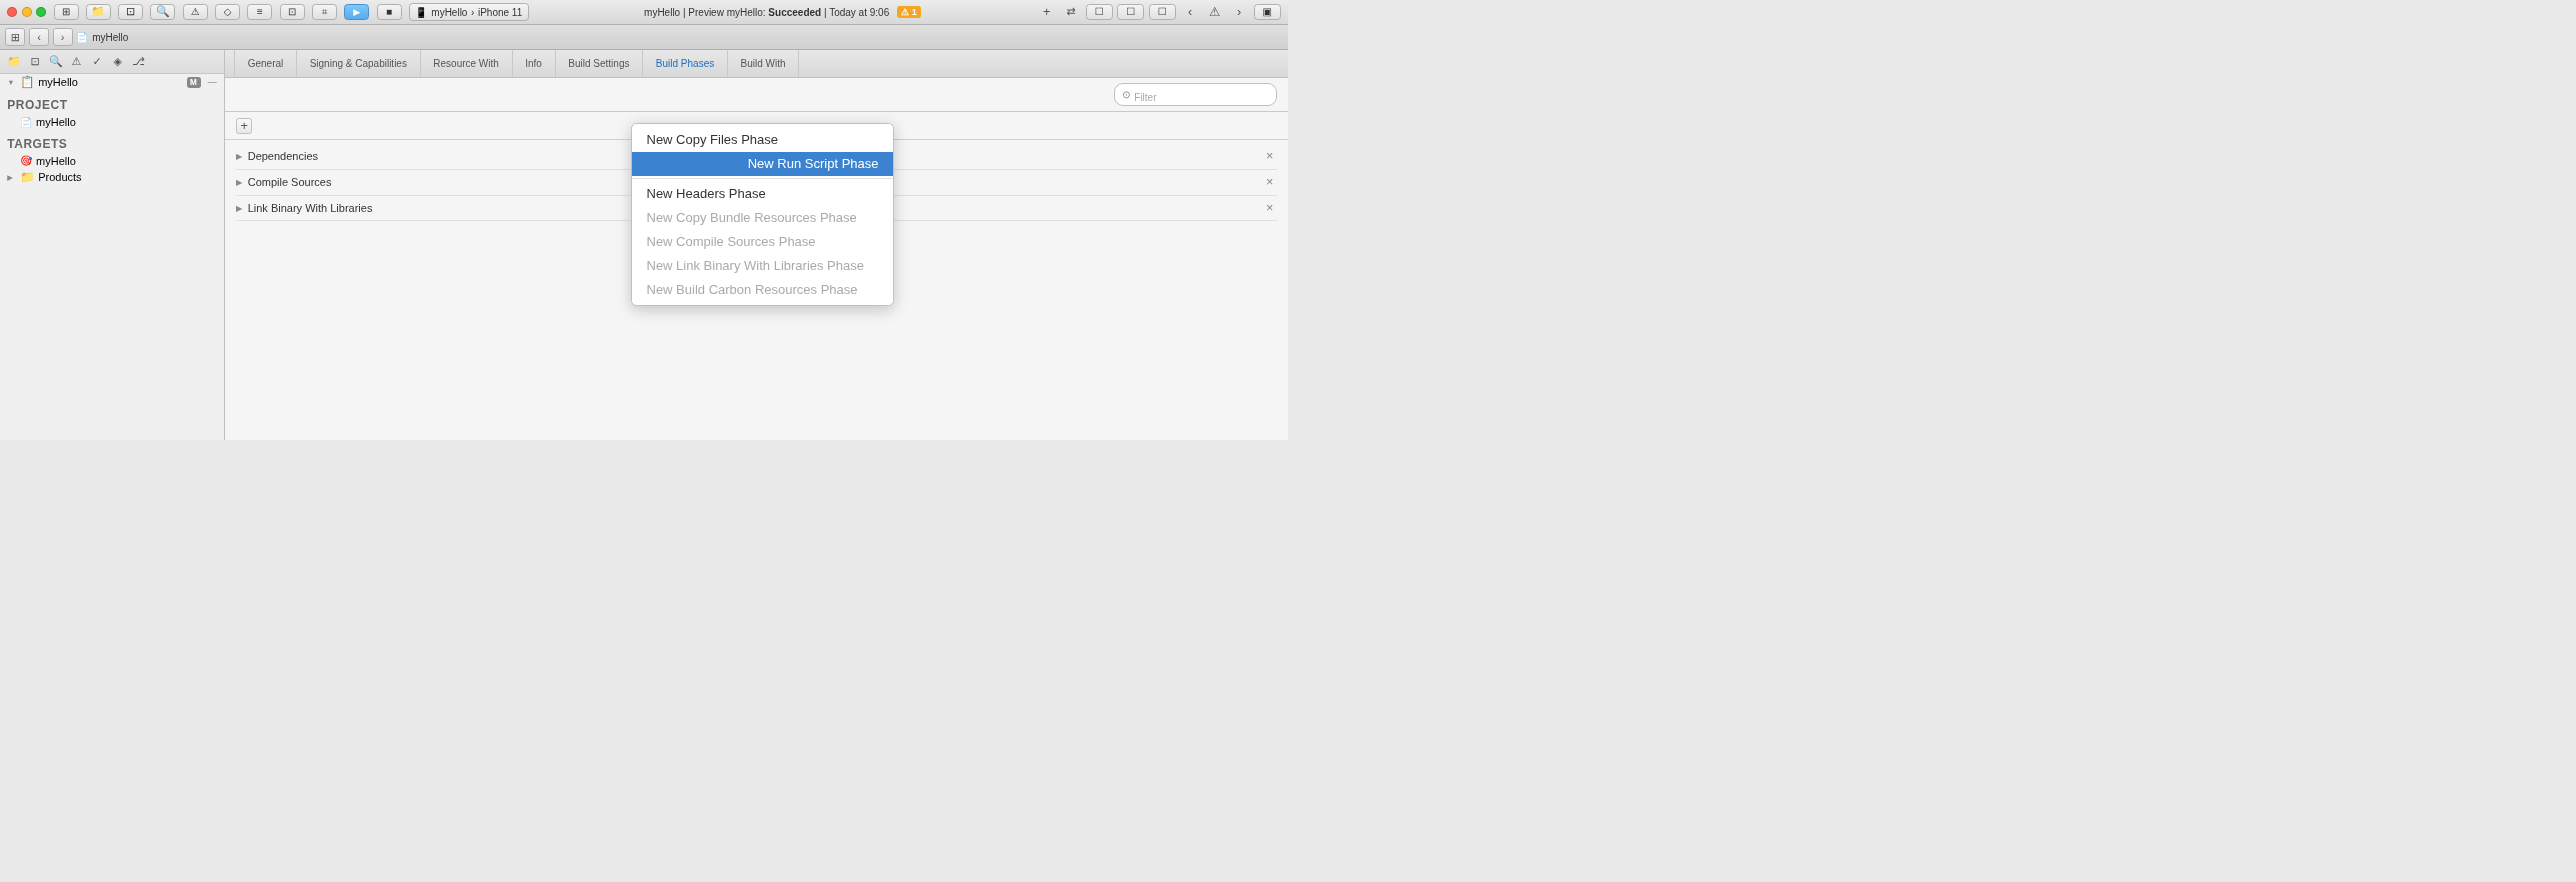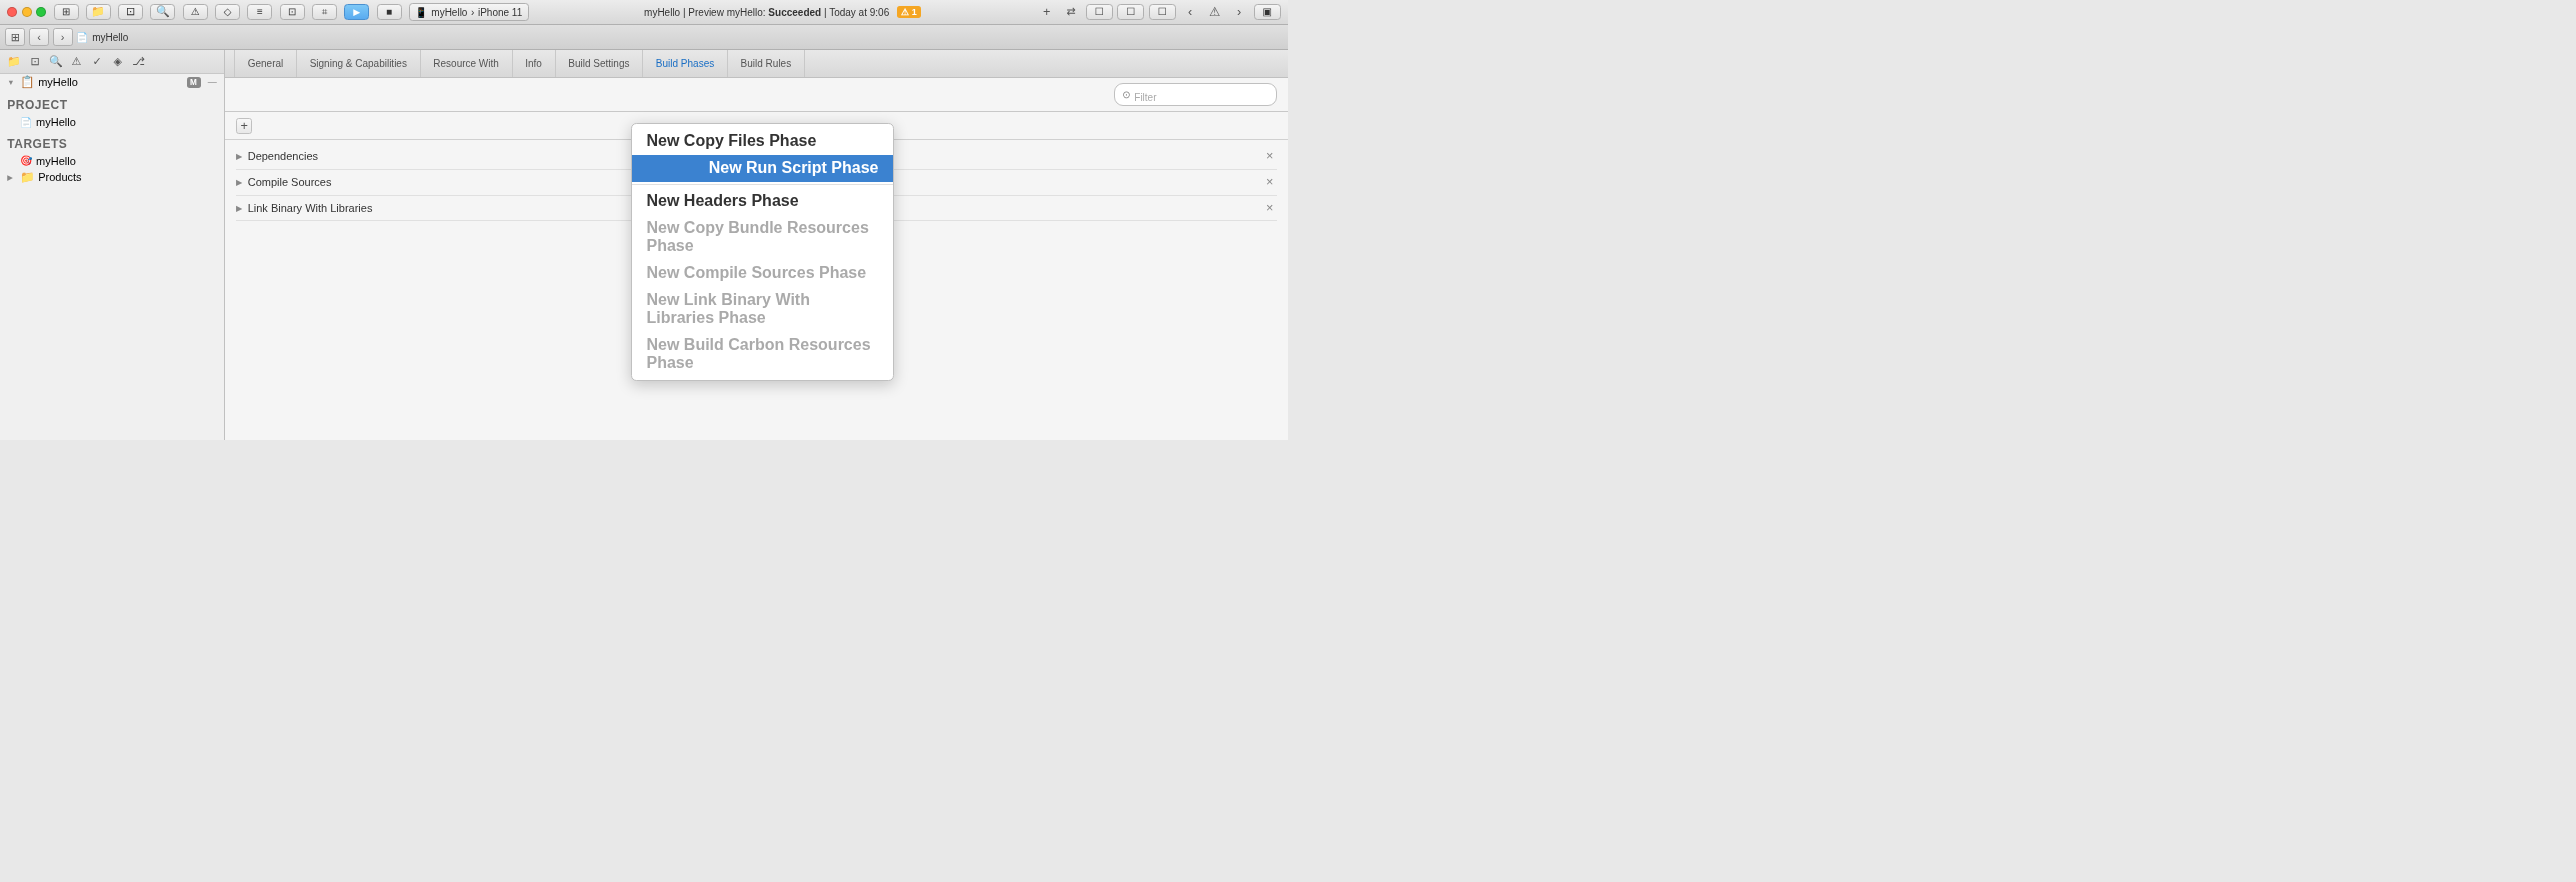--- a/index.html
+++ b/index.html
@@ -287,24 +287,23 @@
       background: white;
       border: 0.9px solid #c0c0c0;
       border-radius: 5.4px;
       box-shadow: 0 3.6px 14.5px rgba(0,0,0,0.2);
       z-index: 100;
       padding: 3.6px 0;
       overflow: hidden;
     }
     .menu-item {
       padding: 4.5px 14.5px;
-      font-size: 16px;
+      font-size: 13px;
       cursor: pointer;
       color: #333;
-      font-weight: bold;
     }
     .menu-item.highlighted {
       background: #3b82d0;
       color: white;
       text-align: right;
     }
     .menu-item.disabled {
       color: #aaa;
       cursor: default;
     }
@@ -445,21 +444,21 @@
 
   <div class="content-area">
 
     <div class="tab-bar">
       <div class="tab">General</div>
       <div class="tab">Signing &amp; Capabilities</div>
       <div class="tab">Resource With</div>
       <div class="tab">Info</div>
       <div class="tab">Build Settings</div>
       <div class="tab active">Build Phases</div>
-      <div class="tab">Build Rules</div>
+      <div class="tab">Build With</div>
     </div>
 
     <div class="inspector-header">
       <div class="filter-input">
         <span>⊙</span>
         <span style="color:#aaa;margin-top:6px;">Filter</span>
       </div>
     </div>
 
     <div class="phase-header">

